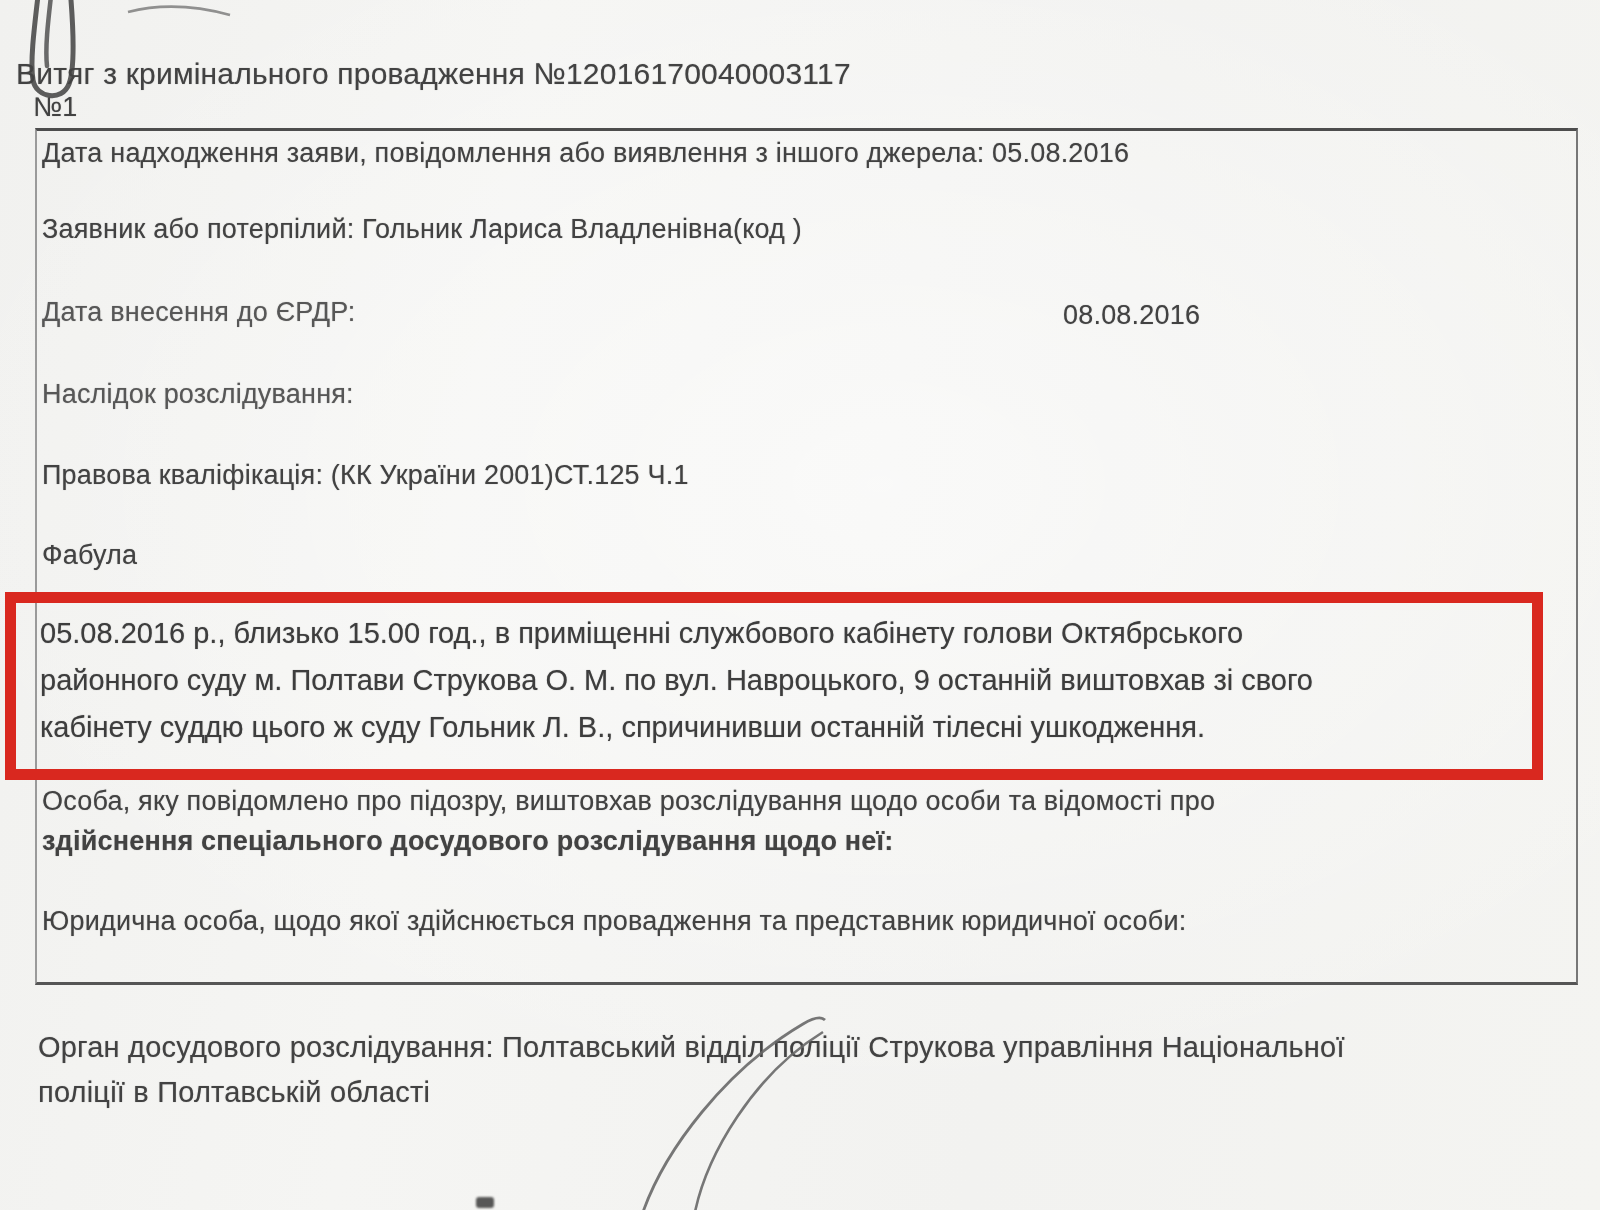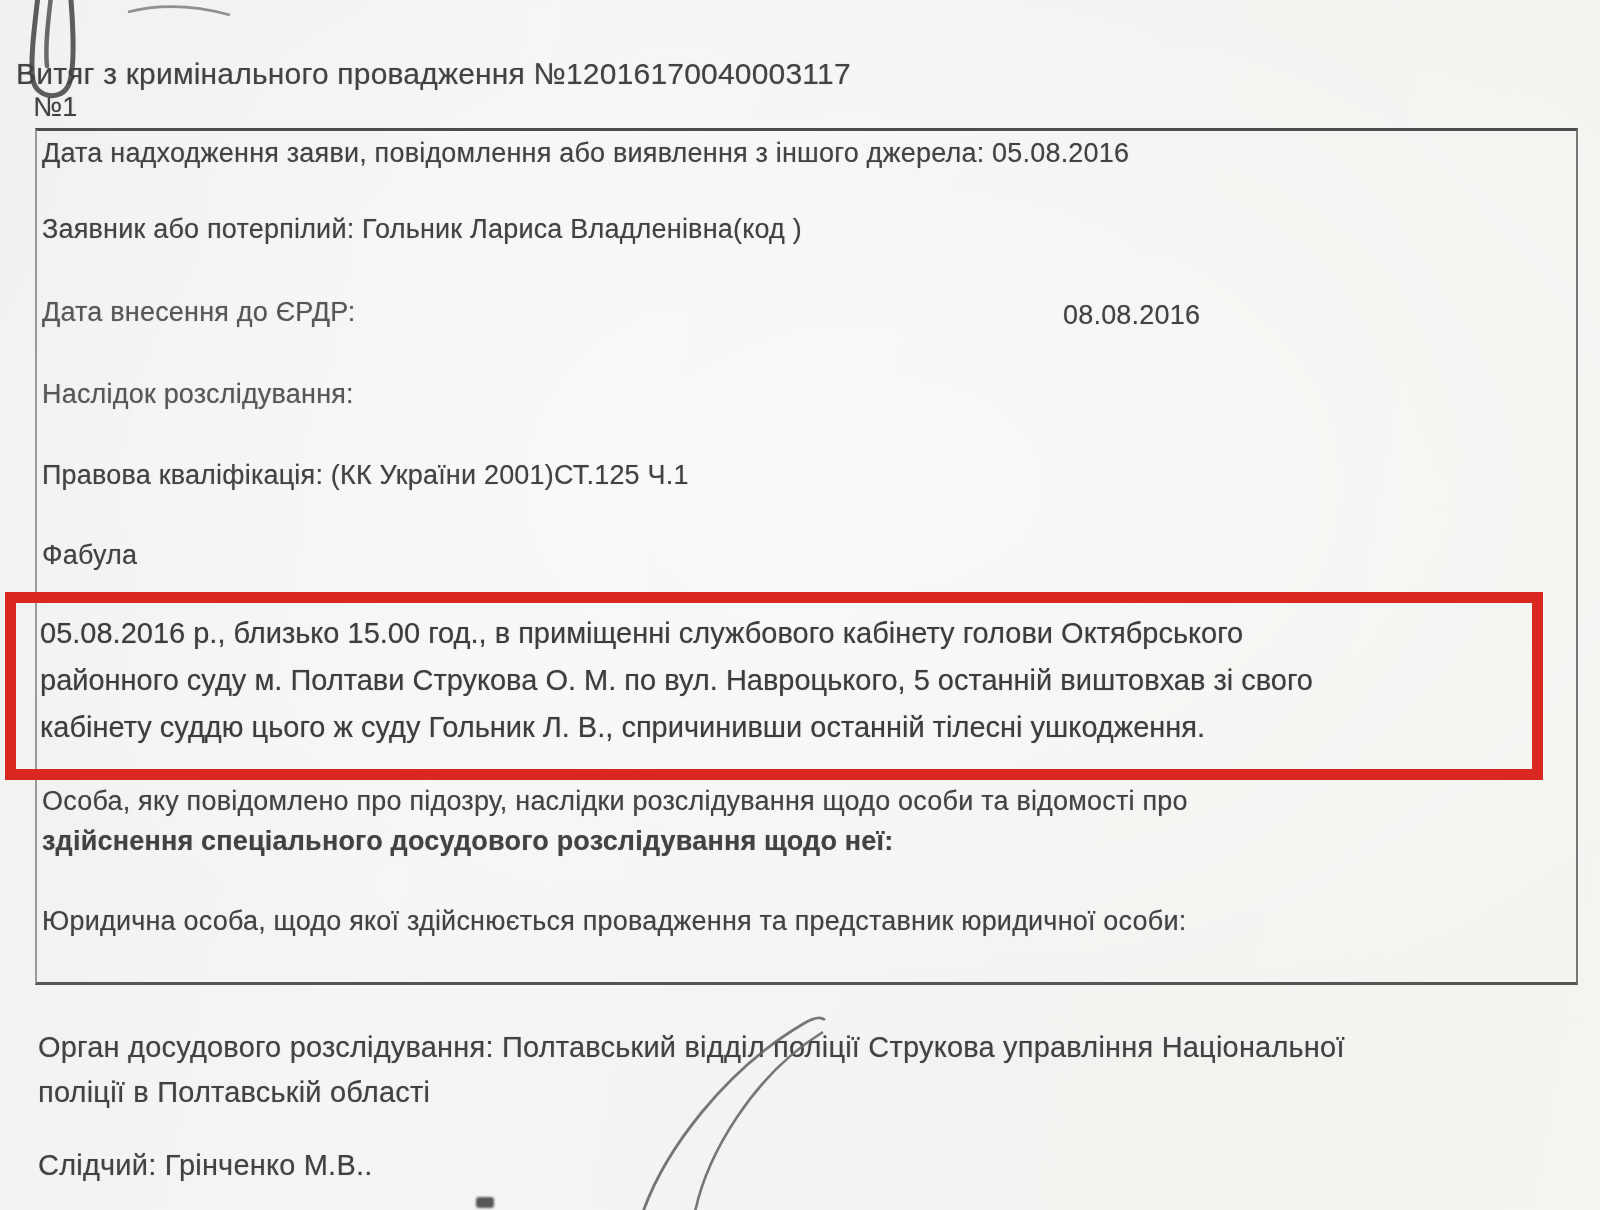--- a/index.html
+++ b/index.html
@@ -101,33 +101,32 @@
 
   <div class="txt body27 faint" style="left:42px; top:379px;">Наслідок розслідування:</div>
 
   <div class="txt body27" style="left:42px; top:460px;">Правова кваліфікація: (КК України 2001)СТ.125 Ч.1</div>
 
   <div class="txt body27" style="left:42px; top:540px;">Фабула</div>
 
   <div class="red-box">
     <div class="rpad"></div>
     <div class="rline">05.08.2016 р., близько 15.00 год., в приміщенні службового кабінету голови Октябрського</div>
-    <div class="rline">районного суду м. Полтави Струкова О. М. по вул. Навроцького, 5 останній виштовхав зі свого</div>
+    <div class="rline">районного суду м. Полтави Струкова О. М. по вул. Навроцького, 9 останній виштовхав зі свого</div>
     <div class="rline">кабінету суддю цього ж суду Гольник Л. В., спричинивши останній тілесні ушкодження.</div>
   </div>
 
-  <div class="txt body27" style="left:42px; top:786px;">Особа, яку повідомлено про підозру, наслідки розслідування щодо особи та відомості про</div>
+  <div class="txt body27" style="left:42px; top:786px;">Особа, яку повідомлено про підозру, виштовхав розслідування щодо особи та відомості про</div>
   <div class="txt body27" style="left:42px; top:826px;font-weight:bold;">здійснення спеціального досудового розслідування щодо неї:</div>
 
   <div class="txt body27" style="left:42px; top:906px;">Юридична особа, щодо якої здійснюється провадження та представник юридичної особи:</div>
 
   <div class="txt footer29" style="left:38px; top:1031px;">Орган досудового розслідування: Полтавський відділ поліції Струкова управління Національної</div>
   <div class="txt footer29" style="left:38px; top:1076px;">поліції в Полтавській області</div>
 
-  <div class="txt footer29" style="left:38px; top:1149px;">Слідчий: Грінченко М.В..</div>
 
   <svg class="mark" style="left:595px; top:1000px;" width="270" height="210" viewBox="0 0 270 210">
     <path d="M 48,212 C 70,150 130,70 208,24 C 218,18 226,16 230,20" fill="none" stroke="#686868" stroke-width="2.8" opacity="0.9"></path>
     <path d="M 100,212 C 112,155 158,75 228,32" fill="none" stroke="#686868" stroke-width="2.6" opacity="0.9"></path>
   </svg>
 
   <div class="smudge"></div>
 
 </div>
 

